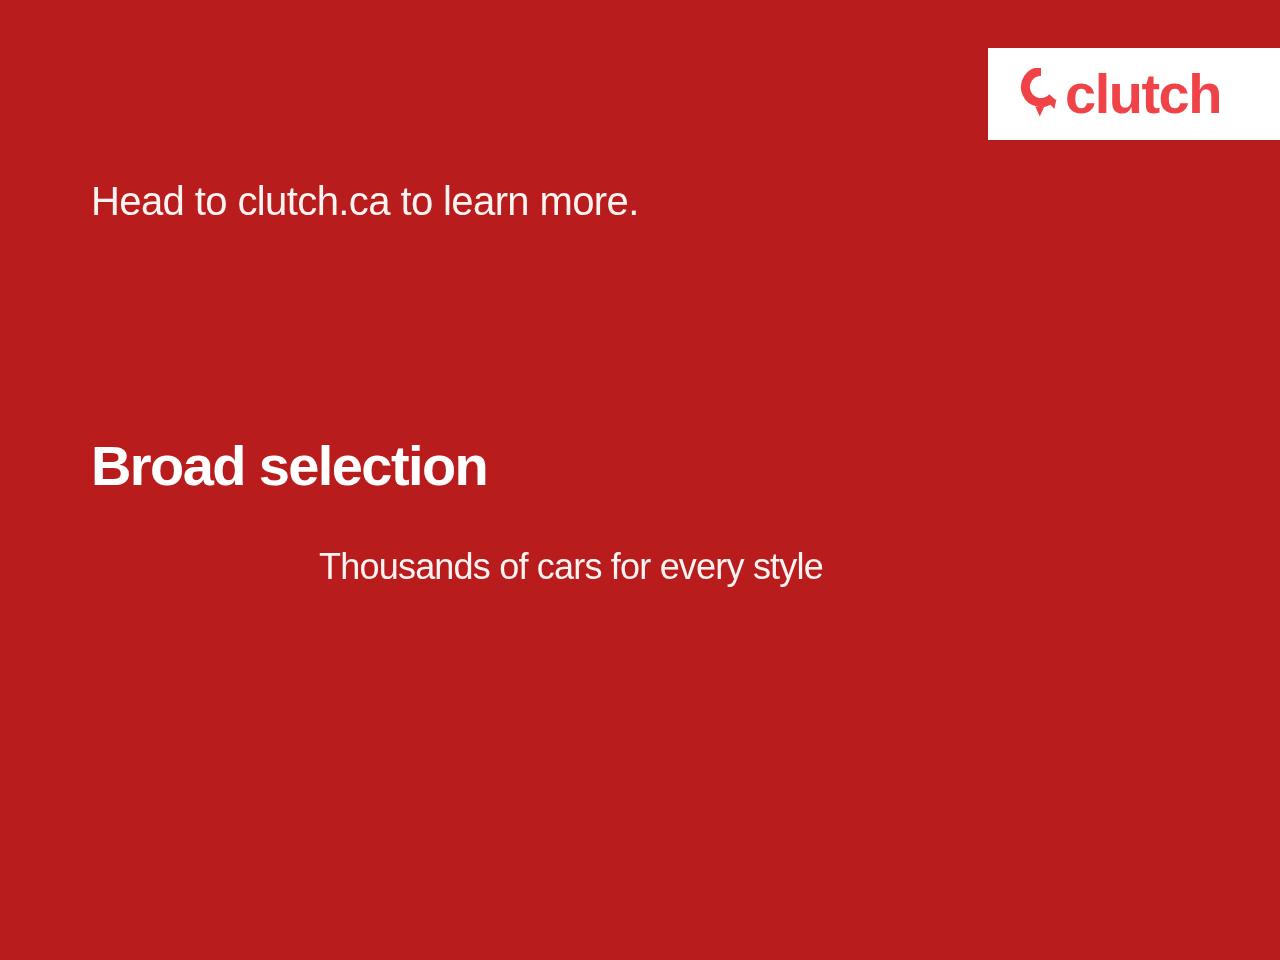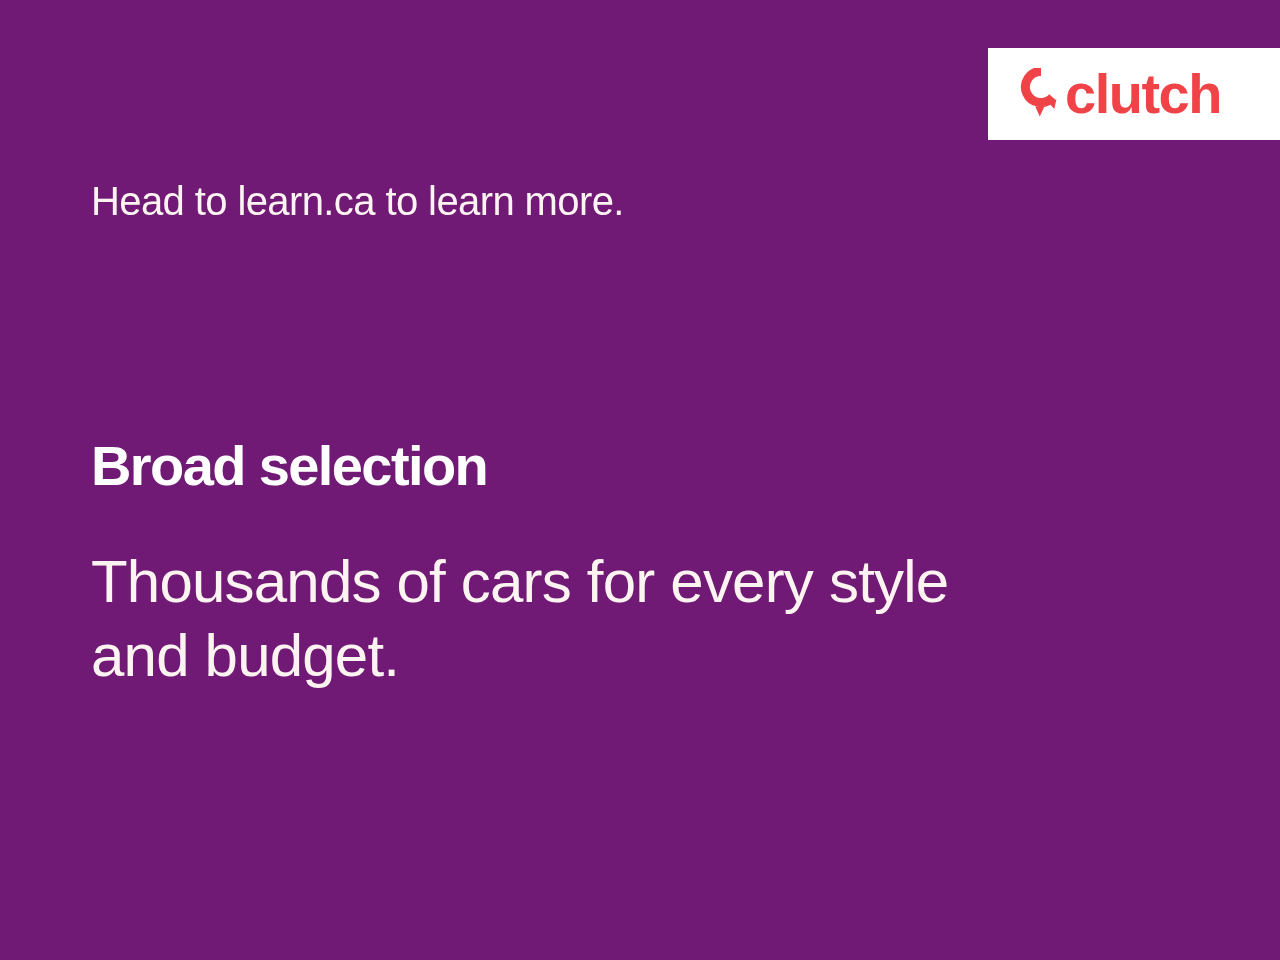--- a/index.html
+++ b/index.html
@@ -11,22 +11,23 @@
     height: 960px;
     overflow: hidden;
     font-family: "Liberation Sans", sans-serif;
     background: #fb4449;
   }
 
   .slide {
     position: relative;
     width: 1280px;
     height: 960px;
-    background: #701a75;
+    background: #b91c1c;
     overflow: hidden;
+    text-align: center;
   }
 
   
   .logo-plate {
     position: absolute;
     top: 48px;
     left: 988px;
     width: 300px;      
     height: 92px;
     background: #ffffff;
@@ -85,21 +86,21 @@
     line-height: 1.05;
     white-space: nowrap;
   }
 
   .subhead {
     position: absolute;
     left: 91px;
     top: 545px;
     width: 960px;
     color: #fdf4f2;
-    font-size: 60px;
+    font-size: 36px;
     font-weight: 400;
     letter-spacing: -0.8px;
     line-height: 1.23;
   }
   .subhead .line { display: block; }
 </style>
 </head>
 <body>
 
 <div class="slide">
@@ -113,22 +114,21 @@
                    A 15.5 15.5 0 1 0 34.6 29.2" fill="none" stroke="#f04347" stroke-width="9" stroke-linecap="butt"></path>
 
           <path d="M17.2 38.5 L26.4 38.5 L21.8 48.6 Z" fill="#f04347"></path>
           <path d="M29.6 33.6 L38.4 31.4 L36.3 41.0 Z" fill="#f04347"></path>
         </svg>
       </span>
       <span class="logo-word">clutch</span>
     </div>
   </div>
 
-  <div class="kicker">Head to learn.ca to learn more.</div>
+  <div class="kicker">Head to clutch.ca to learn more.</div>
 
   <div class="headline">Broad selection</div>
 
   <div class="subhead">
     <span class="line">Thousands of cars for every style</span>
-    <span class="line">and budget.</span>
   </div>
 
 </div>
 
 </body></html>

